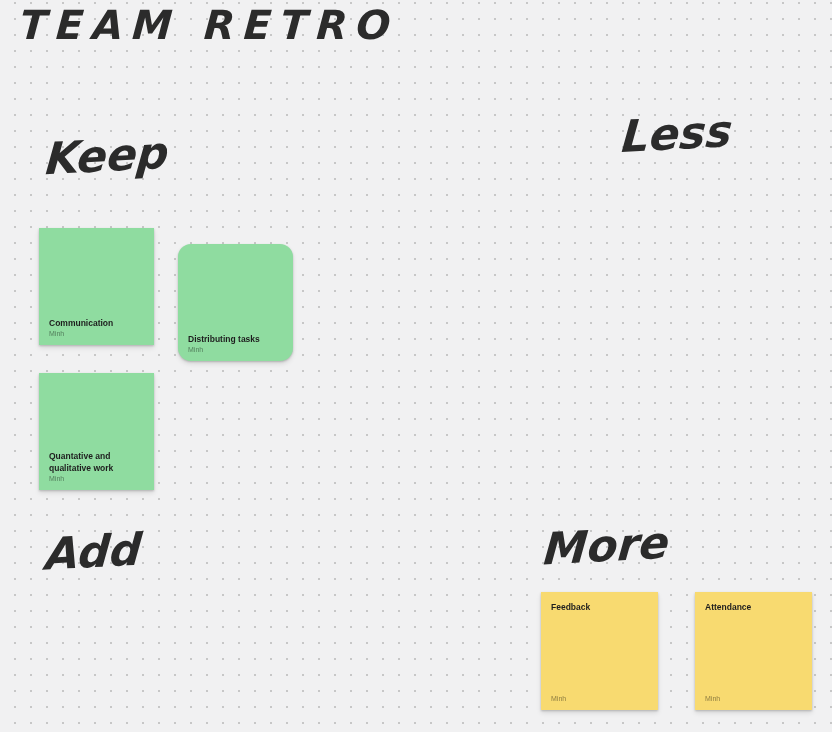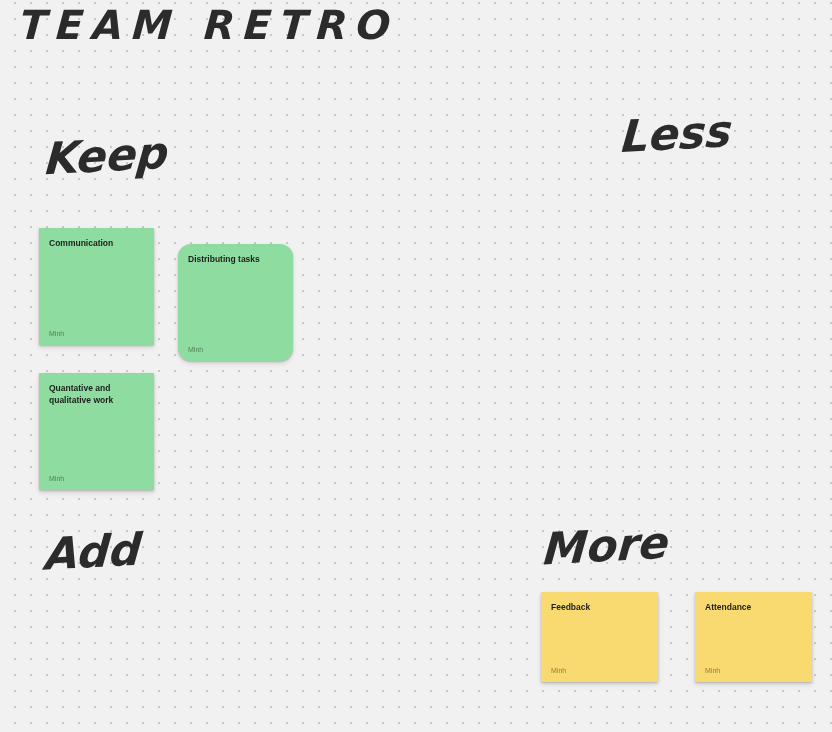--- a/index.html
+++ b/index.html
@@ -57,22 +57,22 @@
     position: absolute;
     width: 115px;
     height: 117px;
     padding: 10px 10px 8px 10px;
     box-shadow: 0 1px 2px rgba(0,0,0,0.20), 0 3px 5px rgba(0,0,0,0.10);
     display: flex;
     flex-direction: column;
     justify-content: space-between;
     cursor: default;
   }
-  .note.green  { background: var(--green-note, #8FDCA0); }
-  .note.yellow { background: var(--yellow-note, #F8DA70); width: 117px; height: 90px; }
+  .note.green  { background: var(--green-note, #8FDCA0); justify-content: flex-end; }
+  .note.yellow { background: var(--yellow-note, #F8DA70); width: 117px; height: 118px; }
 
   .note-text {
     font-family: "Liberation Sans", sans-serif;
     font-size: 8.5px;
     font-weight: 600;
     line-height: 1.4;
     color: #1E1E1E;
     word-wrap: break-word;
   }
   .note-author {

